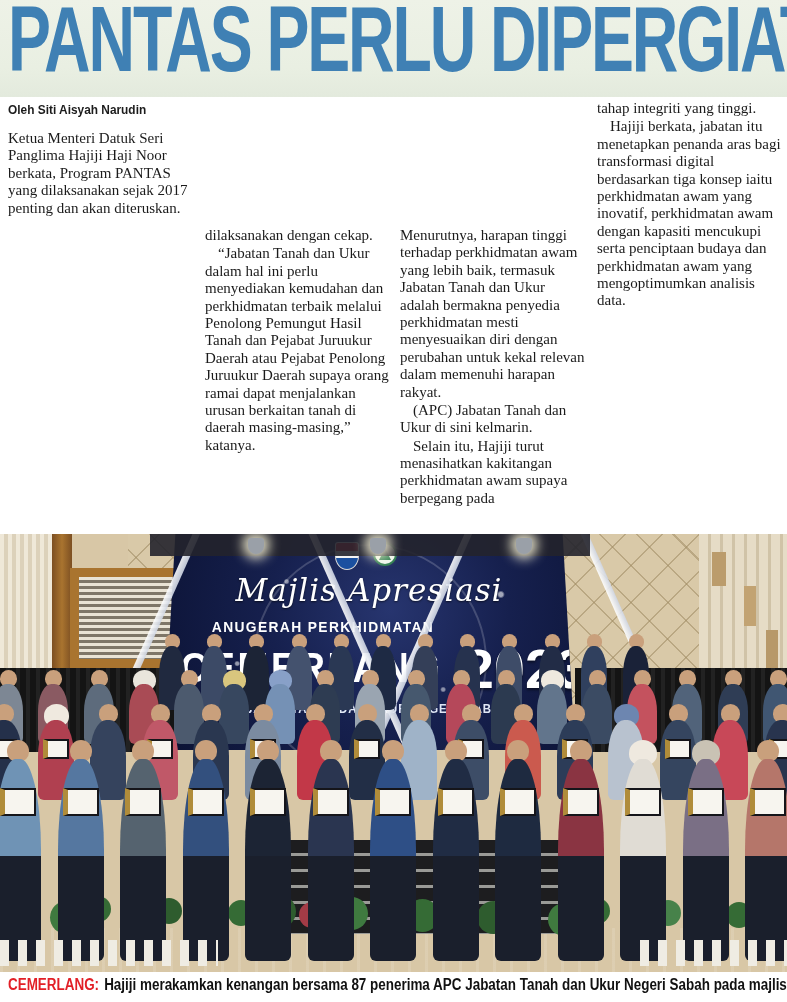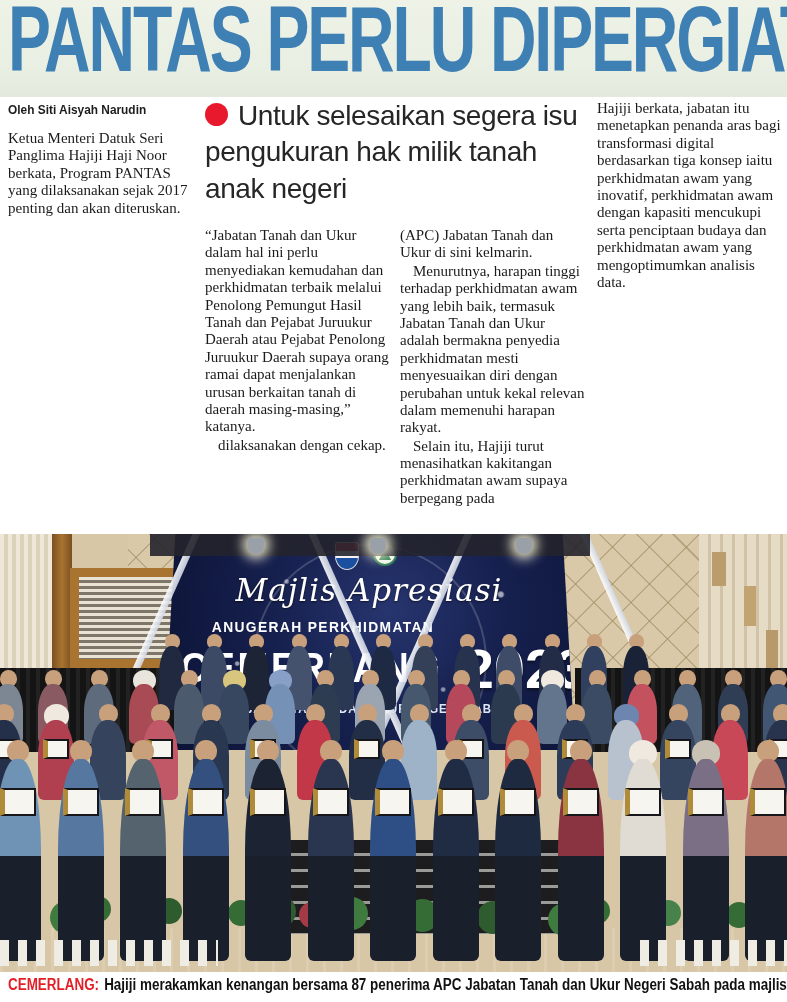--- a/index.html
+++ b/index.html
@@ -112,40 +112,38 @@
 <body>
 
 <div class="page">
 
   <header class="headline-band">
     <h1>PANTAS PERLU DIPERGIAT</h1>
   </header>
 
   <div class="byline">Oleh Siti Aisyah Narudin</div>
 
-  <section class="pullquote">
-    <span class="dot"></span><span>Untuk selesaikan segera isu pengukuran hak milik tanah anak negeri</span>
-  </section>
 
   <div class="col c1">
     <p>Ketua Menteri Datuk Seri Panglima Hajiji Haji Noor berkata, Program PANTAS yang dilaksanakan sejak 2017 penting dan akan diteruskan.</p>
   </div>
 
   <div class="col c2">
+    <p>dilaksanakan dengan cekap.</p>
     <p>“Jabatan Tanah dan Ukur dalam hal ini perlu menyediakan kemudahan dan perkhidmatan terbaik melalui Penolong Pemungut Hasil Tanah dan Pejabat Juruukur Daerah atau Pejabat Penolong Juruukur Daerah supaya orang ramai dapat menjalankan urusan berkaitan tanah di daerah masing-masing,” katanya.</p>
-    <p>dilaksanakan dengan cekap.</p>
   </div>
 
   <div class="col c3">
+    <p>Menurutnya, harapan tinggi terhadap perkhidmatan awam yang lebih baik, termasuk Jabatan Tanah dan Ukur adalah bermakna penyedia perkhidmatan mesti menyesuaikan diri dengan perubahan untuk kekal relevan dalam memenuhi harapan rakyat.</p>
     <p>(APC) Jabatan Tanah dan Ukur di sini kelmarin.</p>
-    <p>Menurutnya, harapan tinggi terhadap perkhidmatan awam yang lebih baik, termasuk Jabatan Tanah dan Ukur adalah bermakna penyedia perkhidmatan mesti menyesuaikan diri dengan perubahan untuk kekal relevan dalam memenuhi harapan rakyat.</p>
     <p>Selain itu, Hajiji turut menasihatkan kakitangan perkhidmatan awam supaya berpegang pada</p>
   </div>
 
   <div class="col c4">
+    <p>tahap integriti yang tinggi.</p>
     <p>Hajiji berkata, jabatan itu menetapkan penanda aras bagi transformasi digital berdasarkan tiga konsep iaitu perkhidmatan awam yang inovatif, perkhidmatan awam dengan kapasiti mencukupi serta penciptaan budaya dan perkhidmatan awam yang mengoptimumkan analisis data.</p>
   </div>
 
   <figure class="photo">
     <div class="wall-slats-left"></div>
     <div class="wood-post-1"></div>
     <div class="diamond-wall-left"></div>
     <div class="louver-box"></div>
     <div class="diamond-wall-right"></div>
     <div class="wall-slats-right"></div>

